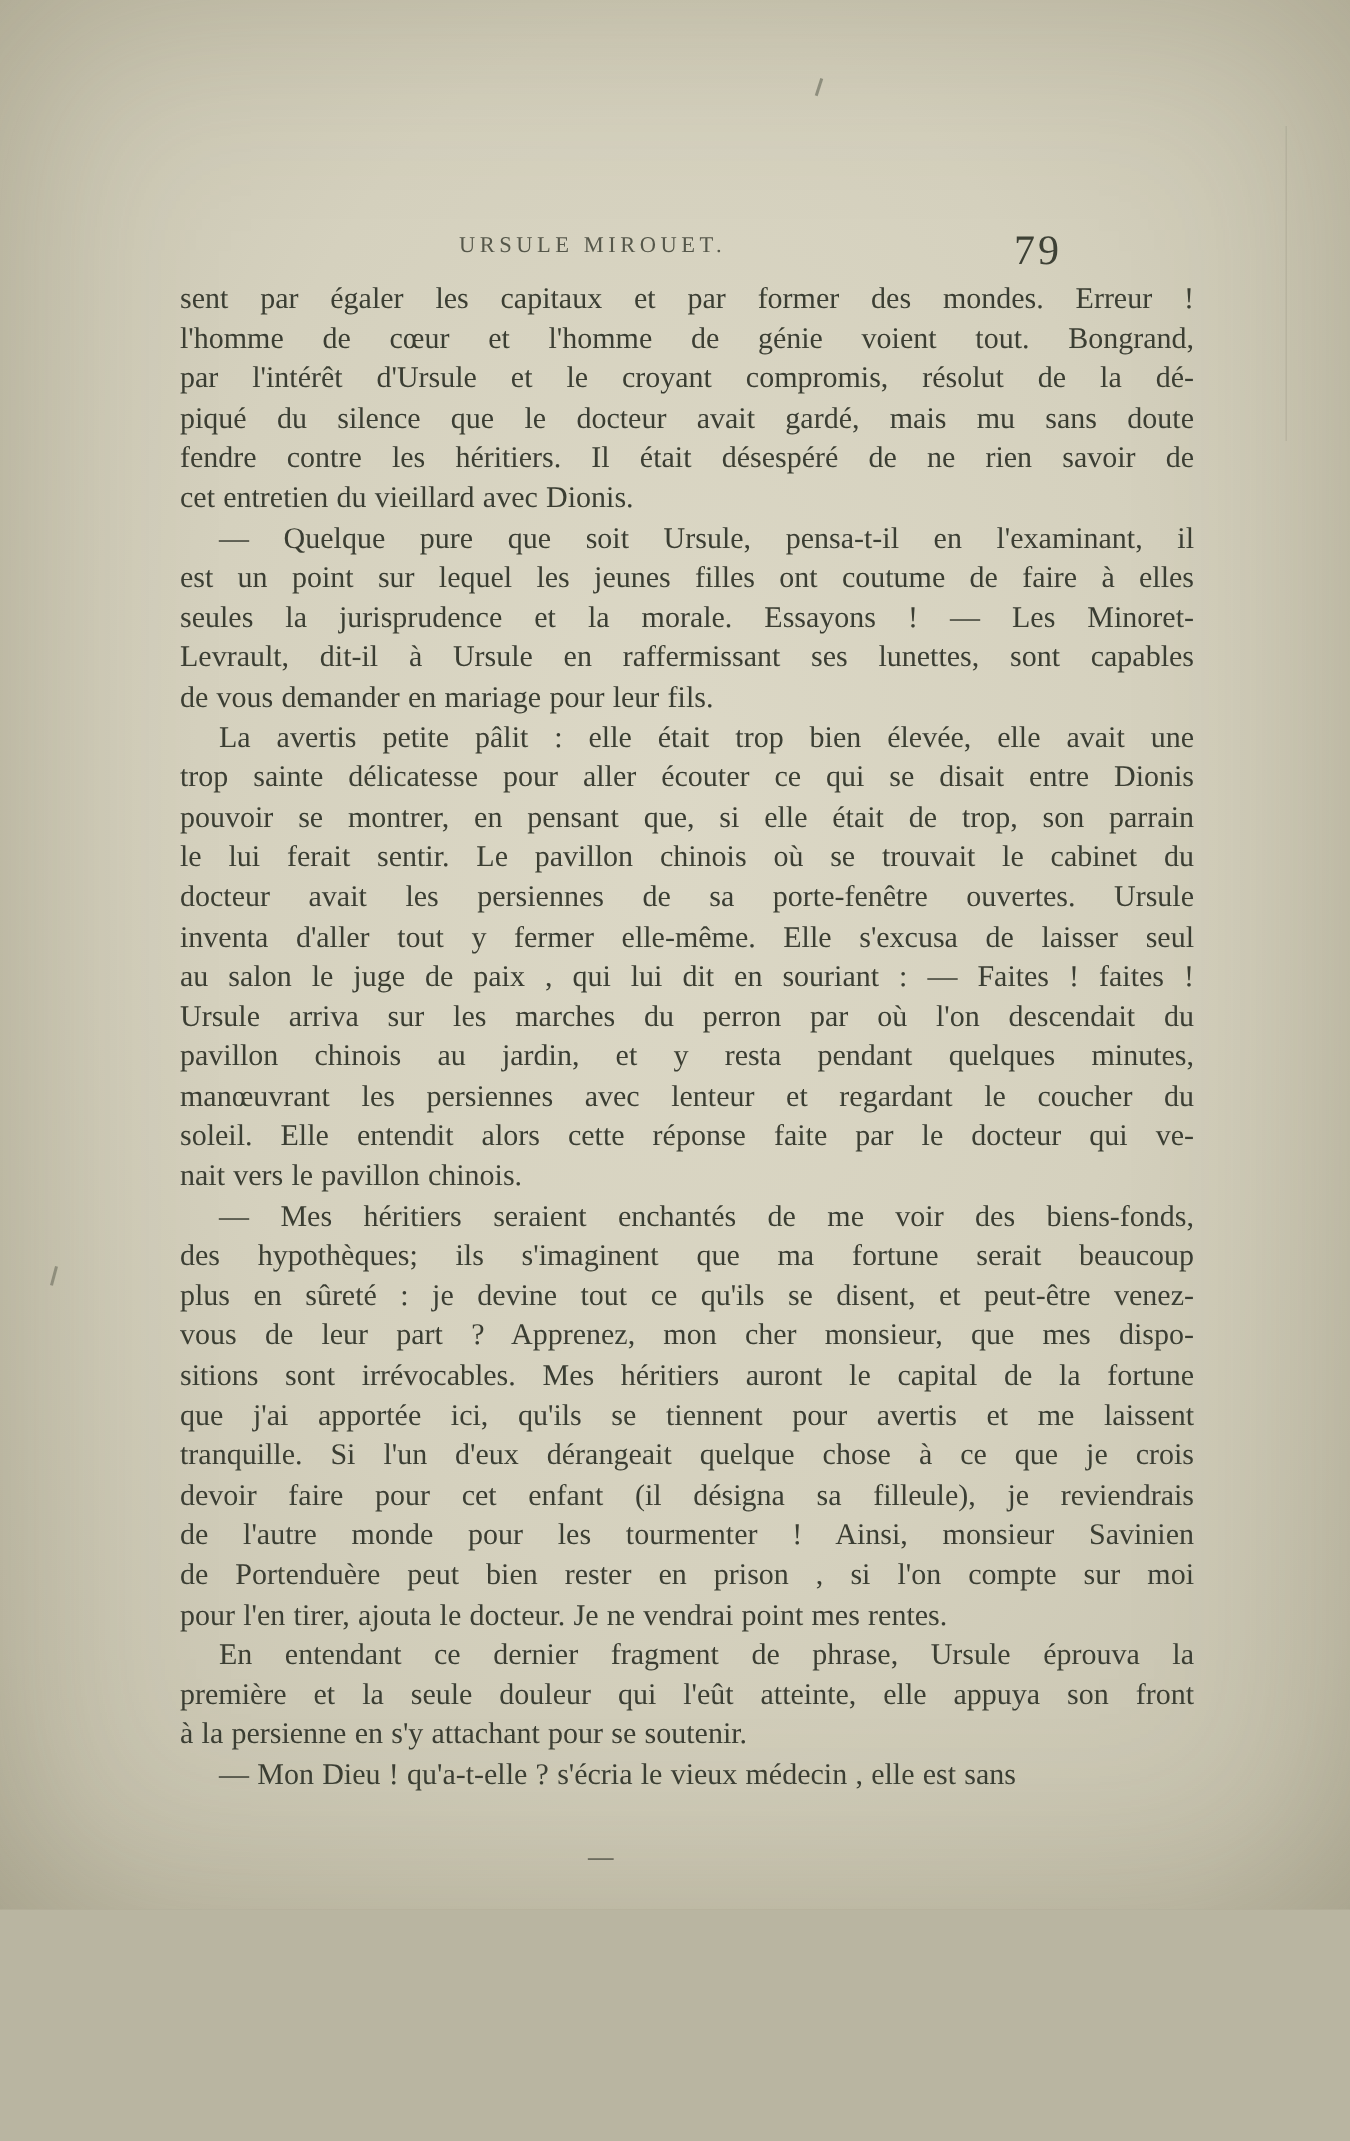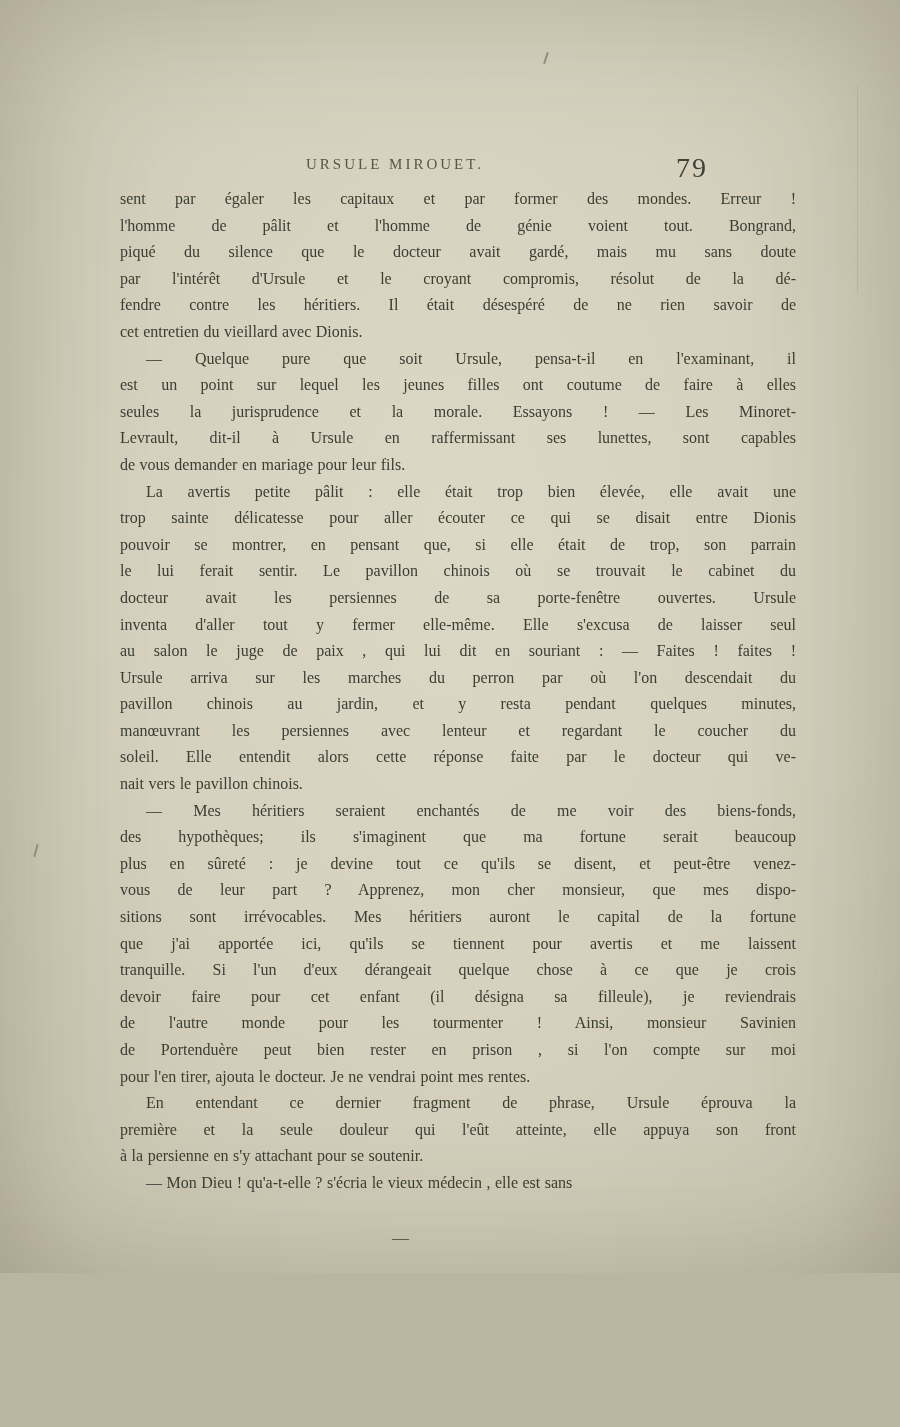--- a/index.html
+++ b/index.html
@@ -43,21 +43,21 @@
     color: #3e4136;
   }
   .text-block {
     position: absolute;
     top: 186px;
     left: 120px;
     width: 676px;
   }
   .paragraph { margin: 0; }
   .line {
-    font-size: 16px;
+    font-size: 20px;
     line-height: 26.6px;
     height: 26.6px;
     overflow: hidden;
     text-align: justify;
     text-align-last: justify;
     white-space: normal;
     word-spacing: 0.5px;
   }
   .line.indent { padding-left: 26px; }
   .line.end { text-align-last: left; }
@@ -97,23 +97,23 @@
 <div class="page">
 
   <div class="running-header">
     <span class="running-title">URSULE MIROUET.</span>
     <span class="page-number">79</span>
   </div>
 
   <div class="text-block">
       <div class="paragraph">
         <div class="line">sent par égaler les capitaux et par former des mondes. Erreur !</div>
-        <div class="line">l'homme de pâlit et l'homme de génie voient tout. Bongrand,</div>
+        <div class="line">l'homme de cœur et l'homme de génie voient tout. Bongrand,</div>
+        <div class="line">par l'intérêt d'Ursule et le croyant compromis, résolut de la dé-</div>
         <div class="line">piqué du silence que le docteur avait gardé, mais mu sans doute</div>
-        <div class="line">par l'intérêt d'Ursule et le croyant compromis, résolut de la dé-</div>
         <div class="line">fendre contre les héritiers. Il était désespéré de ne rien savoir de</div>
         <div class="line end">cet entretien du vieillard avec Dionis.</div>
       </div>
       <div class="paragraph">
         <div class="line indent">— Quelque pure que soit Ursule, pensa-t-il en l'examinant, il</div>
         <div class="line">est un point sur lequel les jeunes filles ont coutume de faire à elles</div>
         <div class="line">seules la jurisprudence et la morale. Essayons ! — Les Minoret-</div>
         <div class="line">Levrault, dit-il à Ursule en raffermissant ses lunettes, sont capables</div>
         <div class="line end">de vous demander en mariage pour leur fils.</div>
       </div>

